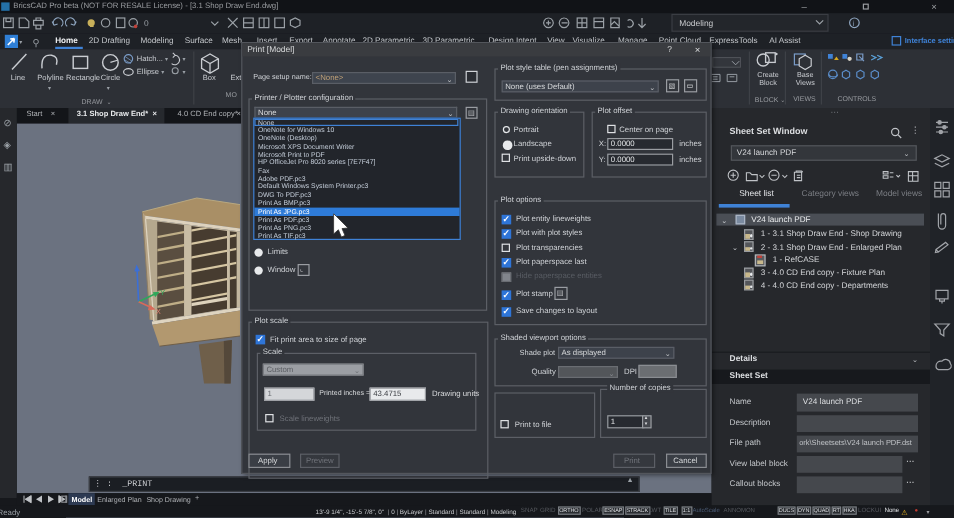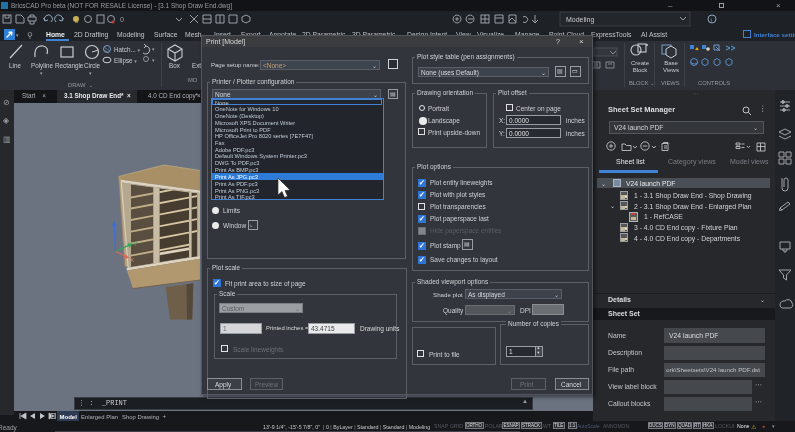--- a/index.html
+++ b/index.html
@@ -297,21 +297,21 @@
   <div class="abs txt sc b" style="left:692.5px;">RT</div>
   <div class="abs txt sc b" style="left:701.5px;">HKA</div>
   <div class="abs txt sc d" style="left:715px;">LOCKUI</div>
   <div class="abs txt sc" style="left:737px;color:#e4e6e9;">None</div>
   <div class="abs txt" style="left:751px;top:423px;font-size:6px;color:#d8a820;">⚠</div>
   <div class="abs txt" style="left:762px;top:423px;font-size:5px;color:#c03a30;">●</div>
   <div class="abs txt" style="left:772px;top:423px;font-size:5px;color:#9a9da1;">▾</div>
 
   <div class="abs" style="left:593px;top:90px;width:182px;height:331px;background:#26282c;">
     <div class="abs txt" style="left:99px;top:0px;font-size:7px;color:#6a6d72;letter-spacing:1px;">⋯</div>
-    <div class="abs txt" style="left:15px;top:15px;font-size:7.5px;color:#dcdee1;font-weight:bold;">Sheet Set Manager</div>
+    <div class="abs txt" style="left:15px;top:15px;font-size:7.5px;color:#dcdee1;font-weight:bold;">Sheet Set Window</div>
     <svg class="abs" style="left:148px;top:16px;" width="12" height="10">
         <circle cx="5" cy="4" r="3" fill="none" stroke="#c0c3c7" stroke-width="1"></circle>
         <line x1="7.2" y1="6.2" x2="10" y2="9" stroke="#c0c3c7" stroke-width="1"></line>
       </svg>
     <div class="abs txt" style="left:166px;top:14px;font-size:7.5px;color:#c0c3c7;">⋮</div>
     <div class="abs" style="left:16px;top:31px;width:155px;height:13px;background:#33363b;border:1px solid #53565b;"></div>
     <div class="abs txt" style="left:21px;top:34px;font-size:6.8px;color:#d4d6d9;">V24 launch PDF</div>
     <div class="abs txt" style="left:160px;top:34px;font-size:6px;color:#c0c3c7;">⌄</div>
     <svg class="abs" style="left:12px;top:50px;" width="165" height="13" viewBox="0 0 165 13">
       <g stroke="#c0c3c7" fill="none" stroke-width="0.9">

